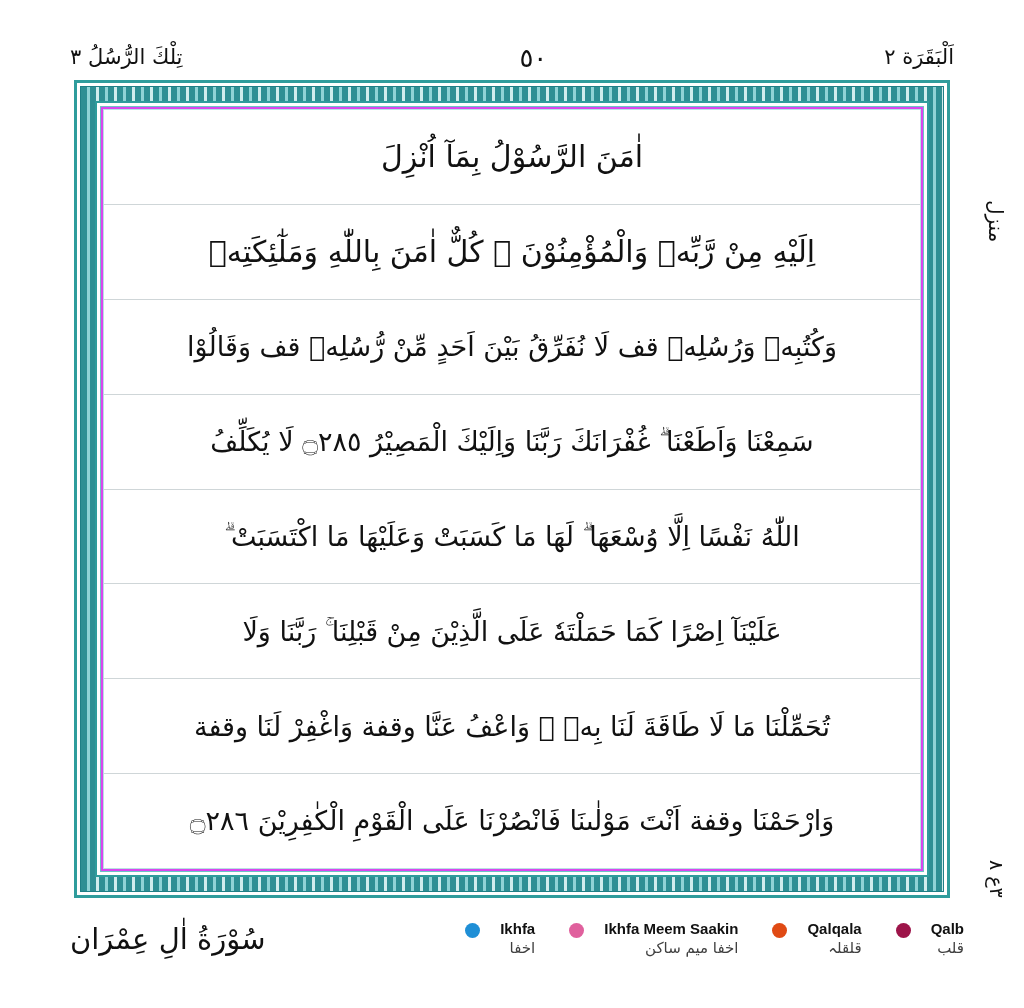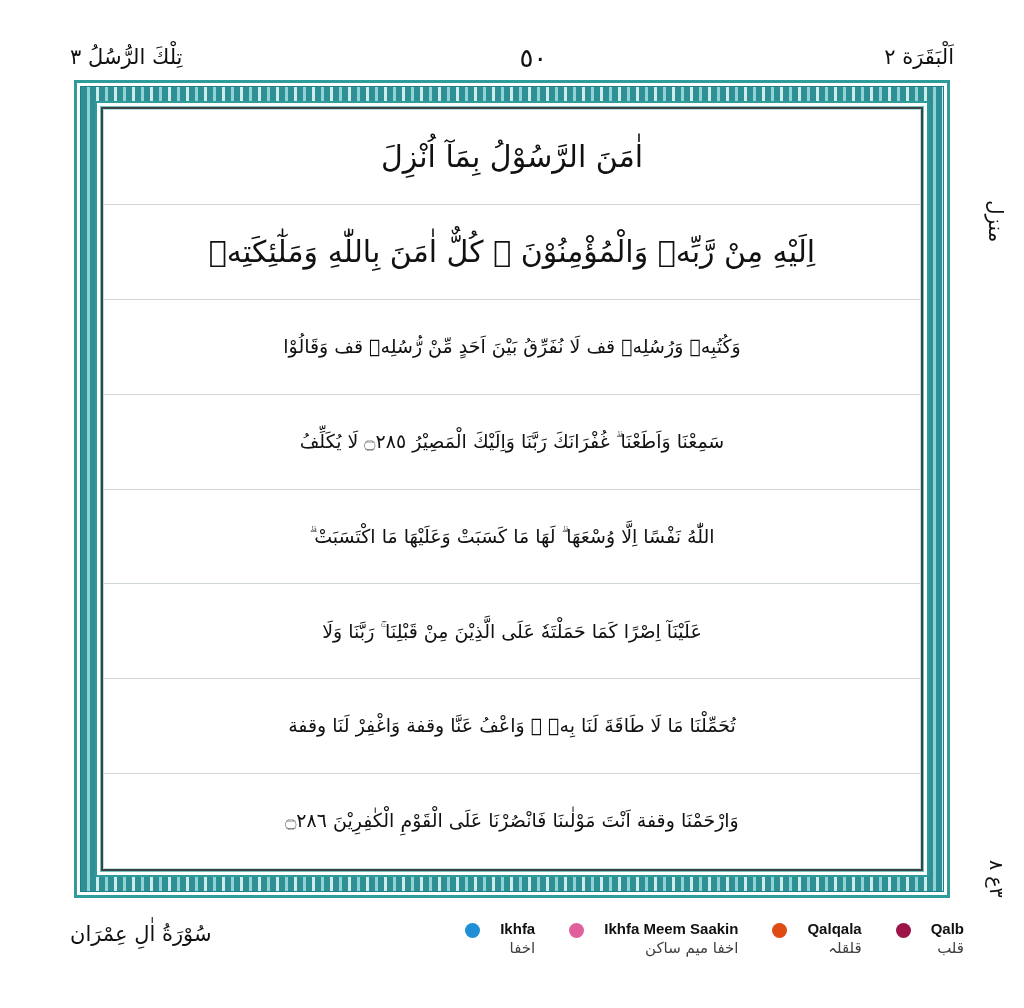--- a/index.html
+++ b/index.html
@@ -78,21 +78,21 @@
     height: 100%;
     border: 2px solid #2f9c9c;
     background: #ffffff;
     padding: 3px;
   }
   .frame-inner2 {
     box-sizing: border-box;
     width: 100%;
     height: 100%;
     border: 1px solid #6fc2c6;
-    background: #404040;
+    background: #d946ef;
     padding: 2px;
     text-align: center;
   }
   .text-block {
     box-sizing: border-box;
     width: 100%;
     height: 100%;
     border: 1px solid #b9e0e2;
     background: #ffffff;
     display: flex;
@@ -114,21 +114,21 @@
   .line:last-child { border-bottom: none; }
   .line .ar {
     font-family: "DejaVu Sans", sans-serif;
     font-size: 30px;
     line-height: 1.45;
     color: #111111;
     white-space: nowrap;
     direction: rtl;
     unicode-bidi: isolate;
   }
-  .line.small .ar { font-size: 19px; }
+  .line.small .ar { font-size: 27px; }
 
   
   .side-mark {
     position: absolute;
     font-family: "DejaVu Sans", sans-serif;
     color: #111111;
     font-size: 20px;
     writing-mode: vertical-rl;
     text-orientation: mixed;
     direction: rtl;
@@ -144,21 +144,21 @@
     bottom: 18px;
     height: 78px;
     display: flex;
     align-items: flex-start;
     justify-content: space-between;
     direction: ltr;
   }
   .surah-name {
     direction: rtl;
     font-family: "DejaVu Sans", sans-serif;
-    font-size: 21px;
+    font-size: 29px;
     color: #111111;
     white-space: nowrap;
     padding-top: 10px;
   }
   .legend {
     display: flex;
     align-items: flex-start;
     gap: 34px;
     padding-top: 8px;
   }

